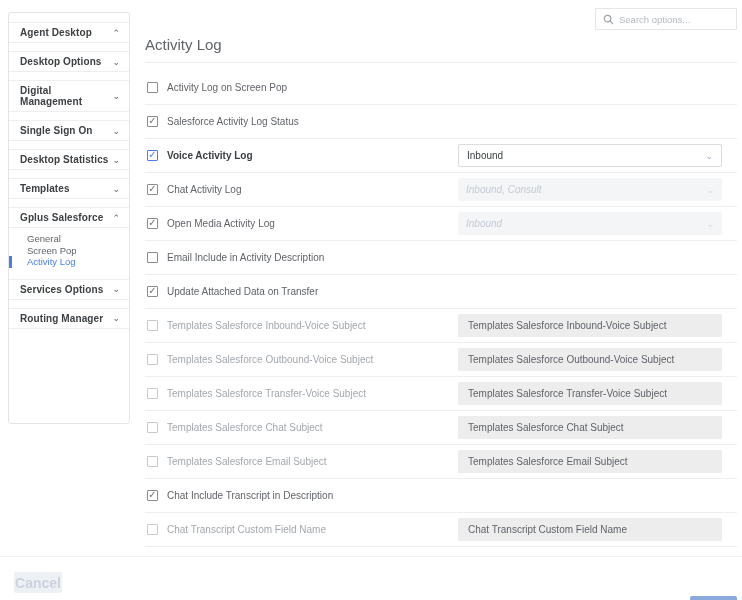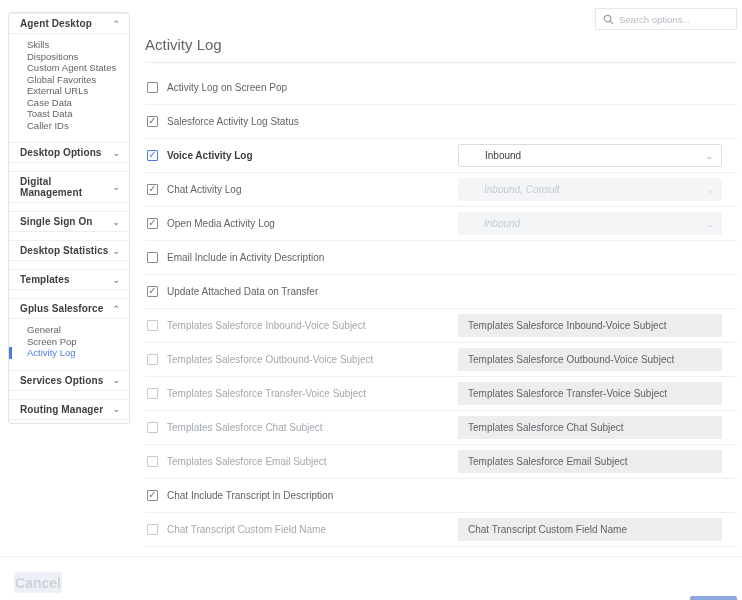--- a/index.html
+++ b/index.html
@@ -7,21 +7,21 @@
   body {
     font-family: "Liberation Sans", sans-serif;
     background:#ffffff; color:#5f6368;
     position:relative; overflow:hidden;
   }
 
   
   .sidebar {
     position:absolute; left:8px; top:12px; width:122px; height:412px;
     border:1px solid #e2e4e7; border-radius:3px; background:#fff;
-    overflow:hidden;
+    padding-top:9px; overflow:hidden;
   }
   .sb-section { margin-bottom:8px; }
   .sb-head {
     display:flex; justify-content:space-between; align-items:center;
     border-top:1px solid #eceef1; border-bottom:1px solid #eceef1;
     padding:4px 9px 4px 11px; cursor:pointer;
   }
   .sb-head span:first-child { font-size:10px; font-weight:bold; color:#3c4043; letter-spacing:.1px; }
   .caret { font-size:9px; color:#5f6368; line-height:8px; }
   .sb-items { padding:5px 0 3px; }
@@ -69,21 +69,21 @@
   .row-label { font-size:10px; color:#5f6368; }
   .row.style-active .row-label { color:#3c4043; font-weight:bold; }
   .row.style-muted .row-label { color:#a2a8ae; }
 
   .ctl { width:264px; margin-right:15px; flex:0 0 auto; height:23px; display:flex; align-items:center; }
   .ctl-text {
     background:#ededee; border-radius:1px; padding:0 10px; font-size:10px; color:#5f6368;
   }
   .ctl-select {
     background:#fff; border:1px solid #d9dce0; border-radius:2px;
-    padding:0 8px 0 26px; font-size:10px; color:#3c4043;
+    padding:0 8px 0 8px; font-size:10px; color:#3c4043;
     justify-content:space-between; cursor:pointer;
   }
   .ctl-select .chev { font-size:9px; color:#9aa4d2; line-height:8px; }
   .ctl-select.disabled {
     background:#f4f5f7; border:none; color:#c4cbd3; cursor:default;font-style:italic;
   }
   .ctl-select.disabled .chev { color:#ccd4ea; }
 
   
   .footer-divider { position:absolute; left:0; right:0; top:556px; border-top:1px solid #eef0f2; }
@@ -97,30 +97,20 @@
 </style>
 </head>
 <body>
 
 <div class="sidebar">
   <div>
       <div class="sb-section">
         <div class="sb-head">
           <span>Agent Desktop</span>
           <span class="caret">⌃</span>
-        </div>
-        <div class="sb-items">
-          <div class="sb-item">Skills</div>
-          <div class="sb-item">Dispositions</div>
-          <div class="sb-item">Custom Agent States</div>
-          <div class="sb-item">Global Favorites</div>
-          <div class="sb-item">External URLs</div>
-          <div class="sb-item">Case Data</div>
-          <div class="sb-item">Toast Data</div>
-          <div class="sb-item">Caller IDs</div>
         </div>
       </div>
       <div class="sb-section">
         <div class="sb-head">
           <span>Desktop Options</span>
           <span class="caret">⌄</span>
         </div>
       </div>
       <div class="sb-section">
         <div class="sb-head">

